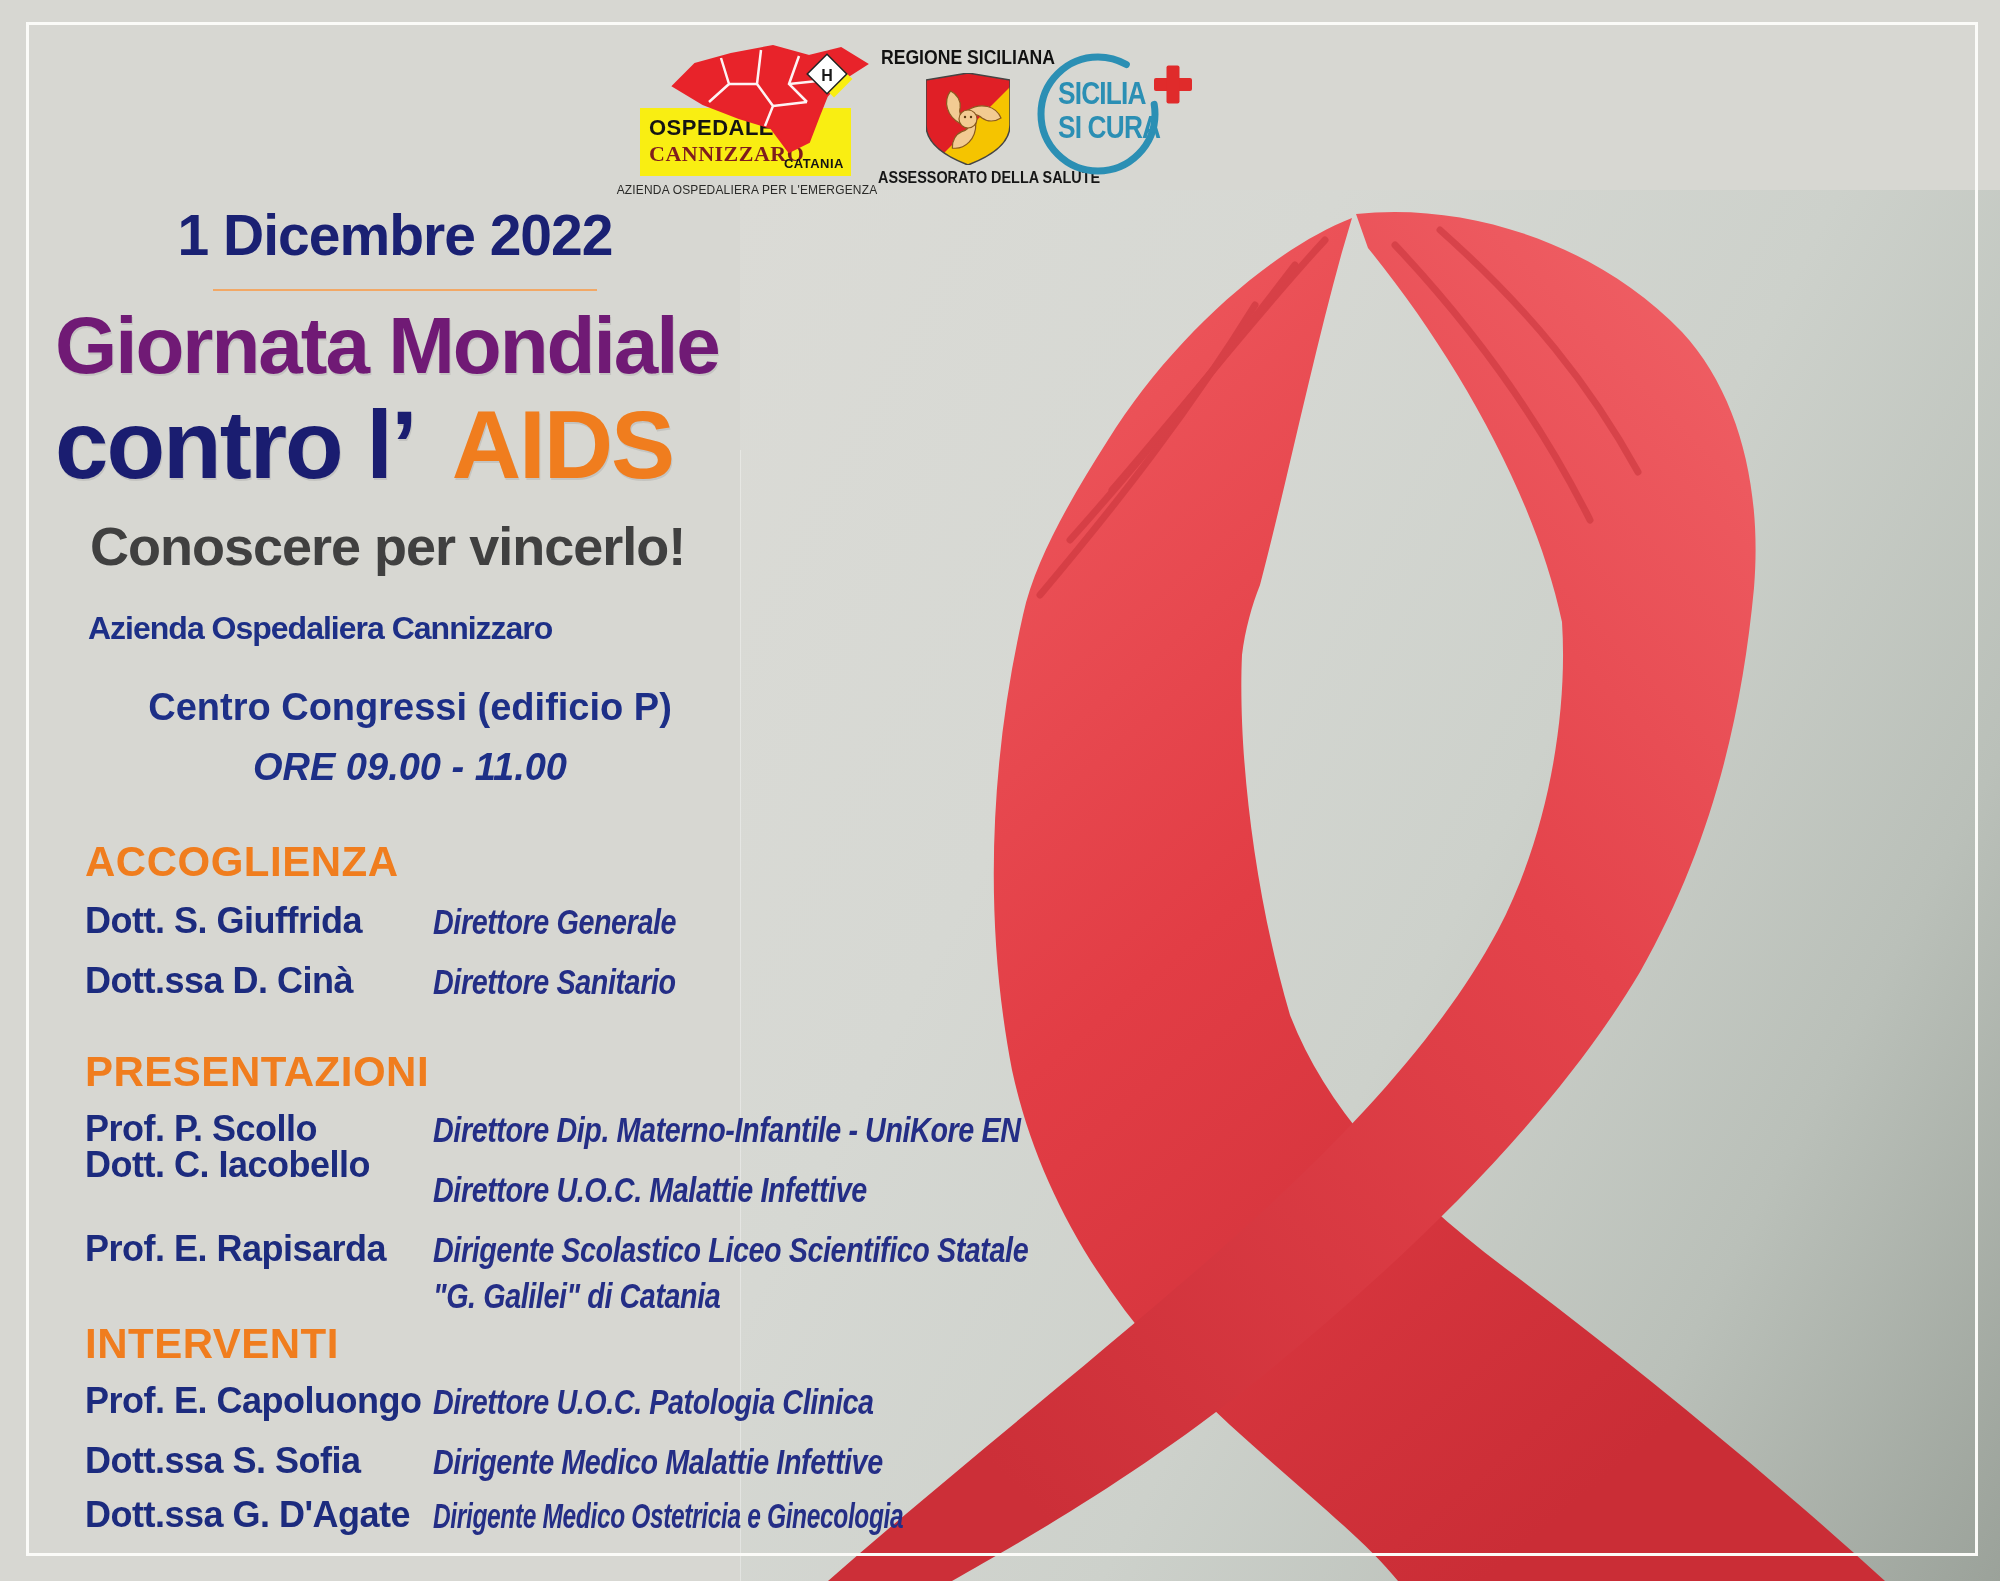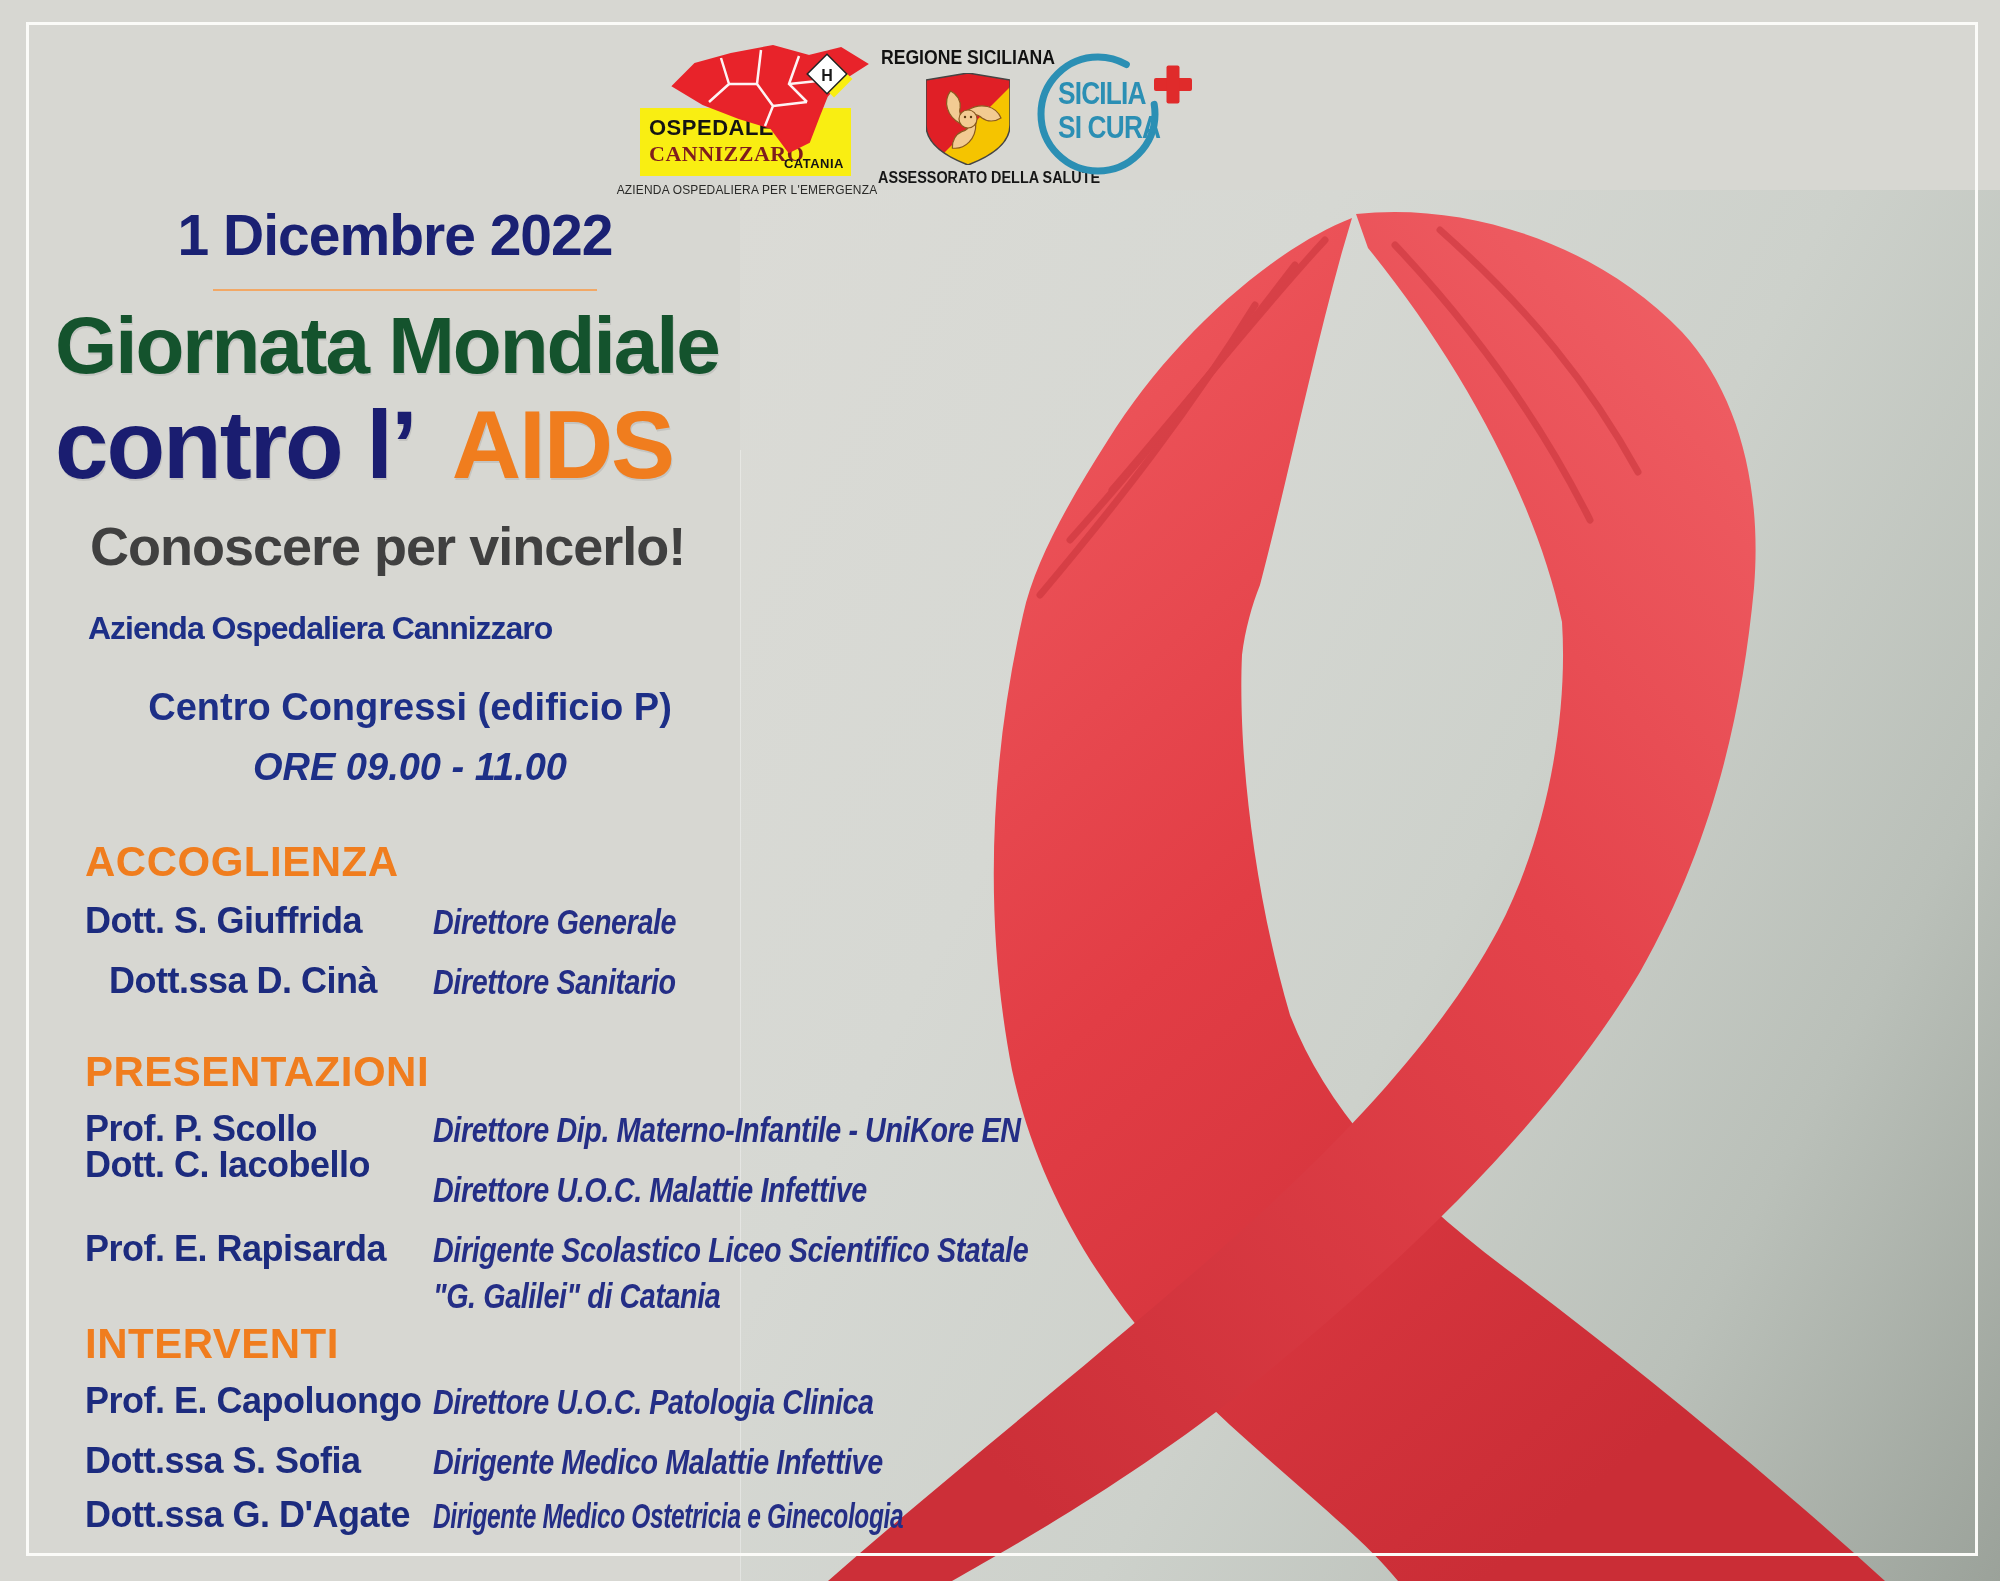--- a/index.html
+++ b/index.html
@@ -33,33 +33,33 @@
   .lr-title{font-size:20px;font-weight:800;color:#111;letter-spacing:0;transform:scaleX(.88);white-space:nowrap;}
   .lr-shield{margin-top:4px;}
   .lr-sub{font-size:16px;font-weight:800;color:#161616;white-space:nowrap;transform:scaleX(.9);}
   .logo-sicura{position:absolute;left:1032px;top:46px;width:180px;height:145px;z-index:6;}
   .ls-text{position:absolute;left:26px;top:30px;color:#2b8fb4;font-weight:800;line-height:34px;font-size:32px;letter-spacing:-1px;transform:scaleX(.82);transform-origin:left top;white-space:nowrap;}
   
   .navy{color:#1a1d70;}
   .orange{color:#f07d1e;margin-left:36px;}
   .date{position:absolute;left:170px;top:202px;width:450px;text-align:center;font-size:57px;font-weight:700;color:#1a2173;letter-spacing:-1px;z-index:5;}
   .date-rule{position:absolute;left:213px;top:289px;width:384px;height:2px;background:#f2a866;z-index:5;}
-  .title1{position:absolute;left:55px;top:300px;font-size:80px;font-weight:800;color:#14532d;letter-spacing:-2px;z-index:5;text-shadow:1px 2px 0 rgba(130,130,130,.22);}
+  .title1{position:absolute;left:55px;top:300px;font-size:80px;font-weight:800;color:#701a75;letter-spacing:-2px;z-index:5;text-shadow:1px 2px 0 rgba(130,130,130,.22);}
   .title2{position:absolute;left:55px;top:390px;font-size:96px;font-weight:800;letter-spacing:-2px;z-index:5;text-shadow:1px 2px 0 rgba(130,130,130,.22);}
   .subtitle{position:absolute;left:90px;top:515px;font-size:54px;font-weight:700;color:#404040;letter-spacing:-1px;z-index:5;}
   .venue1{position:absolute;left:88px;top:610px;font-size:32px;font-weight:700;color:#1d2f87;letter-spacing:-1px;z-index:5;}
   .venue2{position:absolute;left:130px;top:686px;width:560px;text-align:center;font-size:38px;font-weight:700;color:#1d2f87;z-index:5;}
   .venue3{position:absolute;left:130px;top:746px;width:560px;text-align:center;font-size:38px;font-weight:700;font-style:italic;color:#1d2f87;z-index:5;}
   
   .sec-head{position:absolute;left:85px;font-size:42px;font-weight:700;color:#f07d1e;letter-spacing:.5px;z-index:5;}
   .p-name{position:absolute;left:85px;font-size:36px;font-weight:700;color:#1c2b7e;letter-spacing:-.5px;z-index:5;white-space:nowrap;}
   .p-role{position:absolute;left:433px;font-size:35px;font-weight:700;font-style:italic;color:#242e86;z-index:5;white-space:nowrap;transform:scaleX(.82);transform-origin:left top;letter-spacing:-.5px;}
   .p-role.xc{transform:scaleX(.70);}
   .h-accoglienza{top:838px;} .n-giuffrida{top:900px;} .r-giuffrida{top:902px;}
-  .n-cina{top:960px;margin-left:24px;} .r-cina{top:962px;}
+  .n-cina{top:960px;} .r-cina{top:962px;}
   .h-presentazioni{top:1048px;}
   .n-scollo{top:1108px;} .r-scollo{top:1110px;}
   .n-iacobello{top:1144px;} .r-iacobello{top:1170px;}
   .n-rapisarda{top:1228px;} .r-rapisarda{top:1230px;} .r-rapisarda2{top:1276px;}
   .h-interventi{top:1320px;}
   .n-capoluongo{top:1380px;} .r-capoluongo{top:1382px;}
   .n-sofia{top:1440px;} .r-sofia{top:1442px;}
   .n-dagate{top:1494px;} .r-dagate{top:1496px;}
 </style>
 </head>

